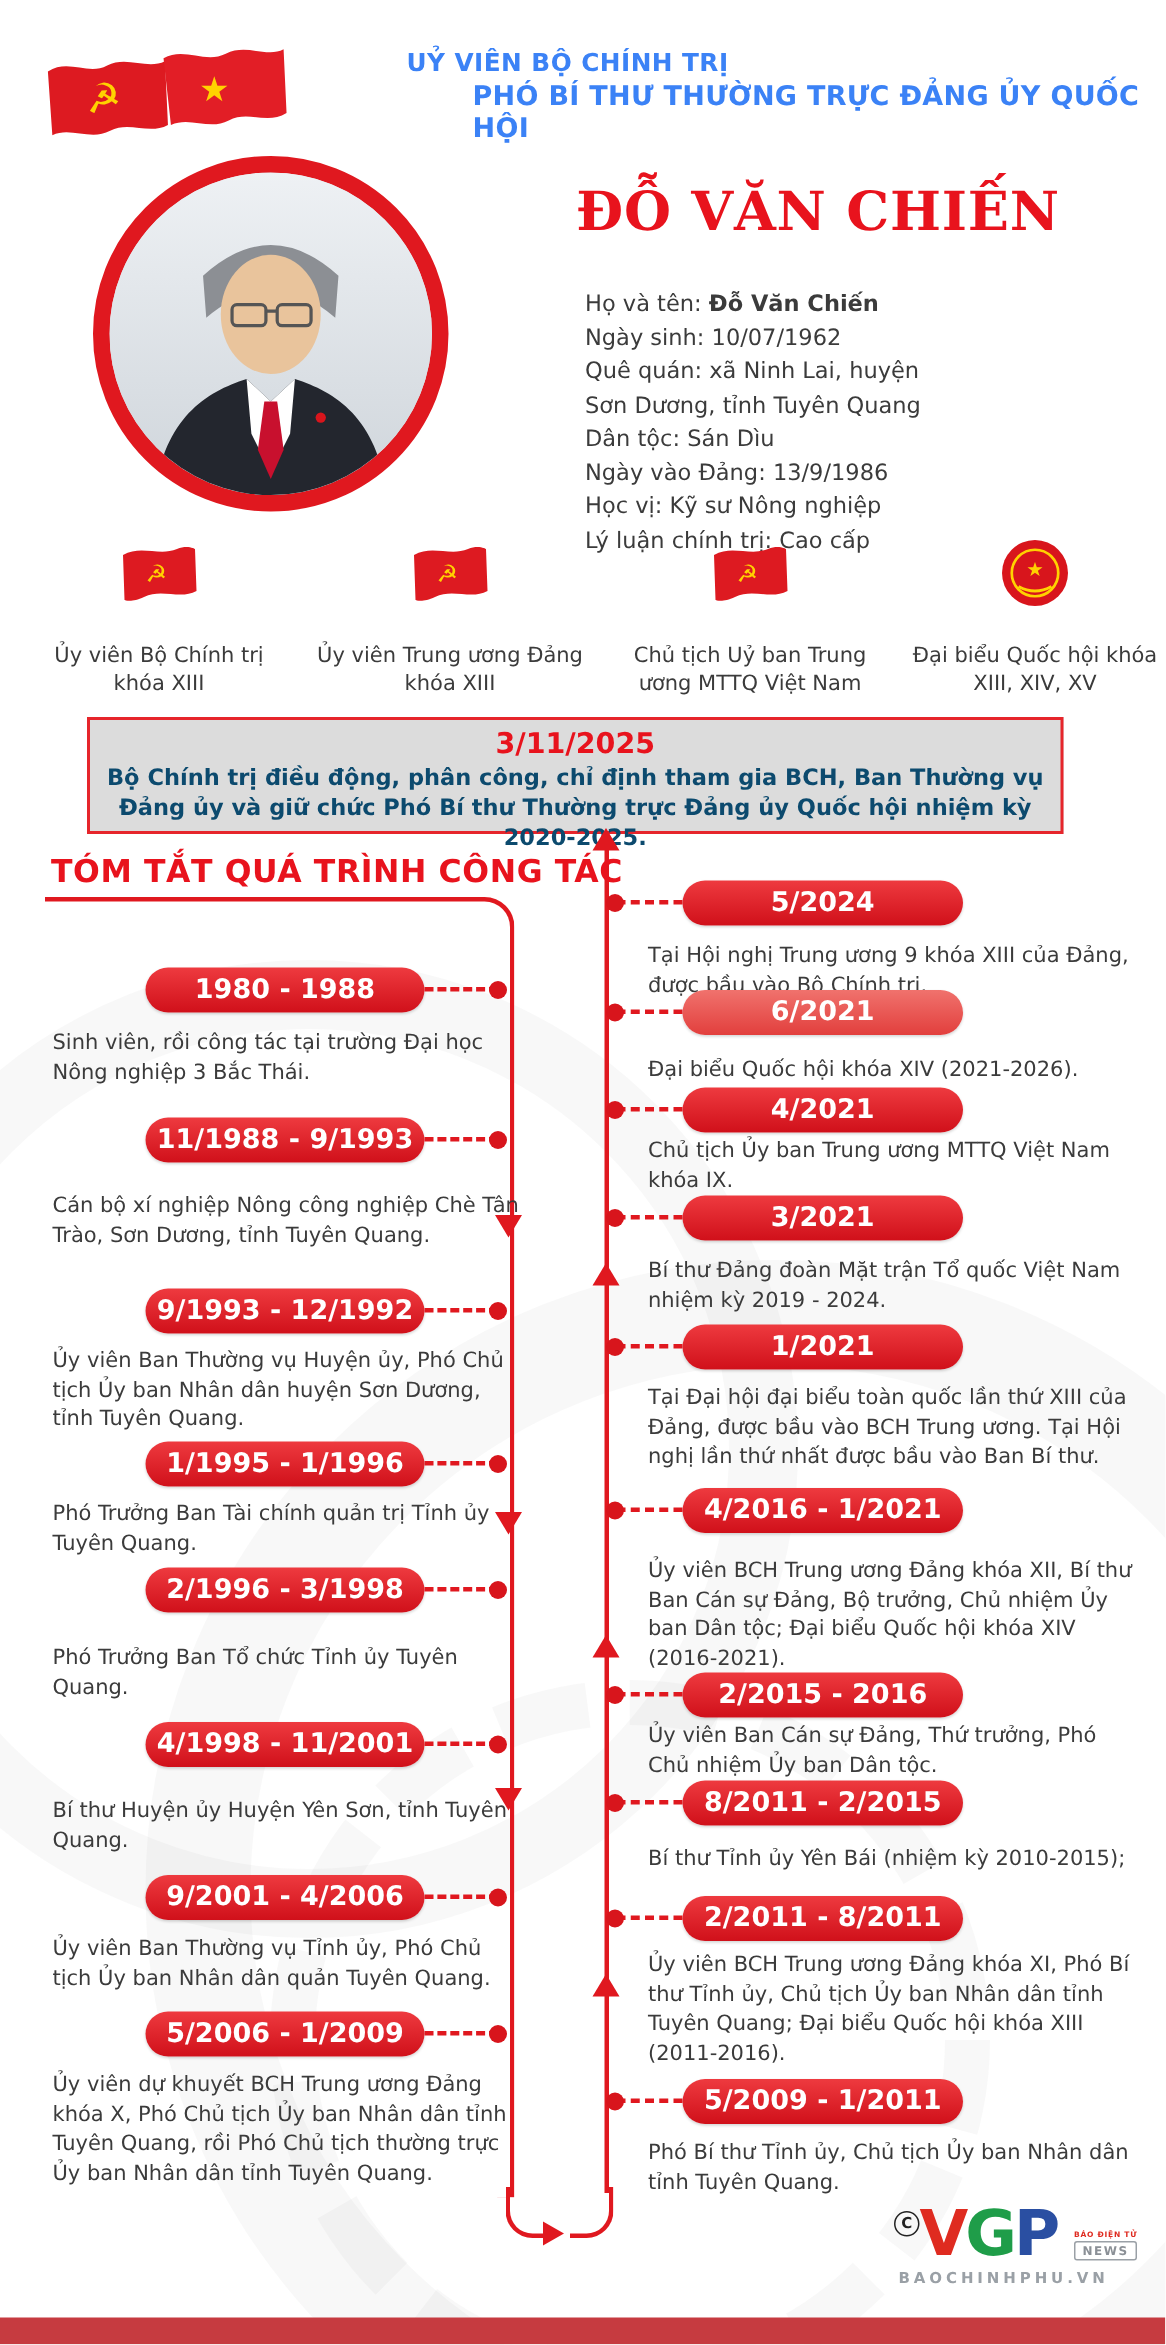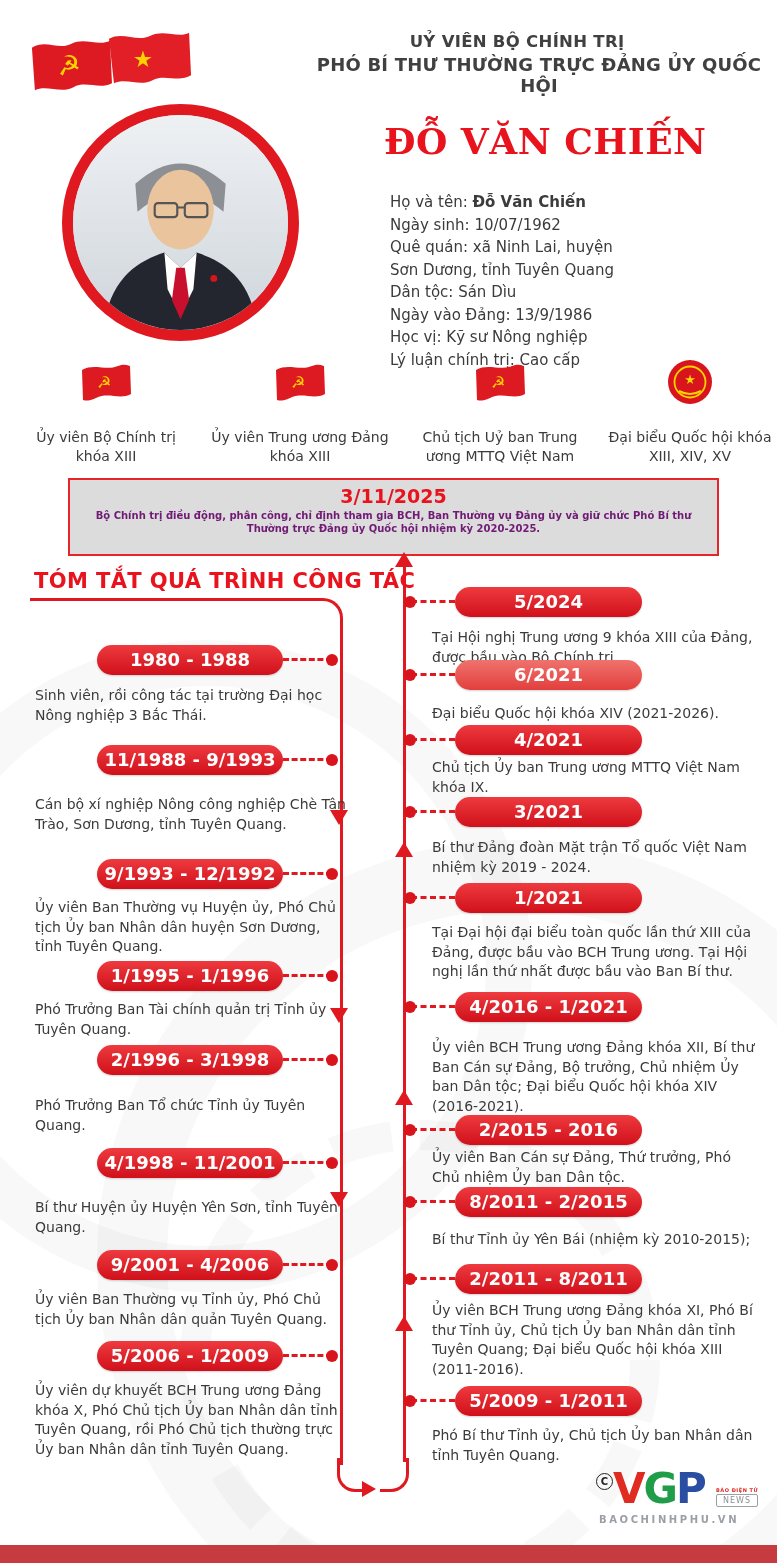--- a/index.html
+++ b/index.html
@@ -5,46 +5,46 @@
   html,body{margin:0;padding:0;background:#ffffff;}
   .page{position:relative;width:777px;height:1563px;background:#ffffff;overflow:hidden;
         font-family:"DejaVu Sans","Liberation Sans",sans-serif;}
   
   .wm{position:absolute;border-radius:50%;border:46px solid rgba(120,120,120,0.05);z-index:0;}
   .wm1{width:560px;height:560px;left:-120px;top:640px;}
   .wm2{width:700px;height:700px;right:-160px;top:840px;border-width:70px;}
   .wm3{width:420px;height:420px;left:180px;top:1120px;border-style:dashed;border-width:30px;}
   
   .flags{position:absolute;left:26px;top:16px;z-index:2;}
-  .hdr{position:absolute;right:14px;top:32px;width:492px;text-align:center;z-index:2;
-       color:#404040;font-weight:bold;}
+  .hdr{position:absolute;right:14px;top:32px;width:492px;z-index:2;
+       color:#3b82f6;font-weight:bold;}
   .hdr .l1{font-size:16.5px;letter-spacing:.3px;}
   .hdr .l2{font-size:18px;margin-top:3px;letter-spacing:.2px;margin-left:44px;}
   
   .portrait{position:absolute;left:62px;top:104px;width:215px;height:215px;border-radius:50%;
             border:11px solid #e0181f;overflow:hidden;background:#dfe3e8;z-index:2;}
   
   .name{position:absolute;left:384px;top:120px;z-index:2;color:#e8131d;font-weight:bold;
         font-family:"DejaVu Serif","Liberation Serif",serif;font-size:36px;letter-spacing:.5px;}
   .bio{position:absolute;left:390px;top:191px;width:305px;z-index:2;color:#3b3b3b;
        font-size:15px;line-height:1.5;}
   .bio .b{font-weight:bold;}
   
   .badge{position:absolute;top:358px;text-align:center;z-index:2;}
   .badge .cap{margin-top:18px;font-size:14px;line-height:1.35;color:#3b3b3b;}
   .badge1{left:18px;width:176px;}
   .badge2{left:208px;width:184px;}
   .badge3{left:404px;width:192px;}
   .badge4{left:600px;width:180px;}
   
-  .banner{position:absolute;left:68px;top:478px;width:651px;height:78px;z-index:2;
+  .banner{position:absolute;left:58px;top:478px;width:651px;height:78px;z-index:2;
           background:#dcdcdc;border:2px solid #e6252b;box-sizing:border-box;text-align:center;}
   .banner .date{margin-top:5px;font-size:19px;font-weight:bold;color:#e8131d;}
-  .banner .txt{margin:2px auto 0;width:636px;font-size:10px;font-weight:bold;
-               color:#701a75;line-height:1.32;}
+  .banner .txt{margin:2px auto 0;width:636px;font-size:15px;font-weight:bold;
+               color:#0c4a6e;line-height:1.32;}
   
   .tl-title{position:absolute;left:34px;top:569px;z-index:2;font-size:21px;font-weight:bold;
             color:#e8131d;letter-spacing:.4px;}
   .line-left{position:absolute;left:30px;top:598px;width:310px;height:864px;z-index:1;
              border-top:3px solid #e0181f;border-right:3px solid #e0181f;
              border-top-right-radius:20px;box-sizing:content-box;}
   .left-foot{position:absolute;left:337px;top:1458px;width:28px;height:31px;z-index:1;
              border-left:3px solid #e0181f;border-bottom:3px solid #e0181f;
              border-bottom-left-radius:18px;}
   .line-right{position:absolute;left:403px;top:566px;width:3px;height:896px;background:#e0181f;z-index:1;}
@@ -77,21 +77,21 @@
   
   .vgp{position:absolute;left:596px;top:1464px;z-index:2;cursor:pointer;}
   .vgp .c{display:inline-block;vertical-align:18px;width:15px;height:15px;border:1.5px solid #222;
           border-radius:50%;font-size:10px;line-height:15px;text-align:center;color:#222;font-weight:bold;}
   .vgp .letters{font-size:42px;font-weight:bold;letter-spacing:-2px;font-family:"DejaVu Sans",sans-serif;}
   .vgp .v{color:#df2b20;}　.vgp .g{color:#1f9d49;}　.vgp .p{color:#2a4fa2;}
   .vgp .g{color:#1f9d49;} .vgp .p{color:#2a4fa2;}
   .newsbox{position:absolute;left:716px;top:1487px;z-index:2;text-align:center;}
   .newsbox .tag{font-size:5px;color:#df2b20;font-weight:bold;letter-spacing:.5px;}
   .newsbox .news{margin-top:1px;border:1px solid #9aa0a6;border-radius:2px;padding:1px 3px;
-                 font-size:8px;font-weight:normal;color:#8b9096;letter-spacing:1px;}
+                 font-size:8px;font-weight:bold;color:#8b9096;letter-spacing:1px;}
   .site{position:absolute;left:599px;top:1514px;z-index:2;font-size:10px;font-weight:bold;
         color:#9aa0a6;letter-spacing:2.6px;text-align:right;}
   .bottom-bar{position:absolute;left:0;top:1545px;width:777px;height:18px;background:#c63b40;z-index:2;}
 </style>
 </head>
 <body>
 
 <div class="page">
 
   <div class="wm wm1"></div>

